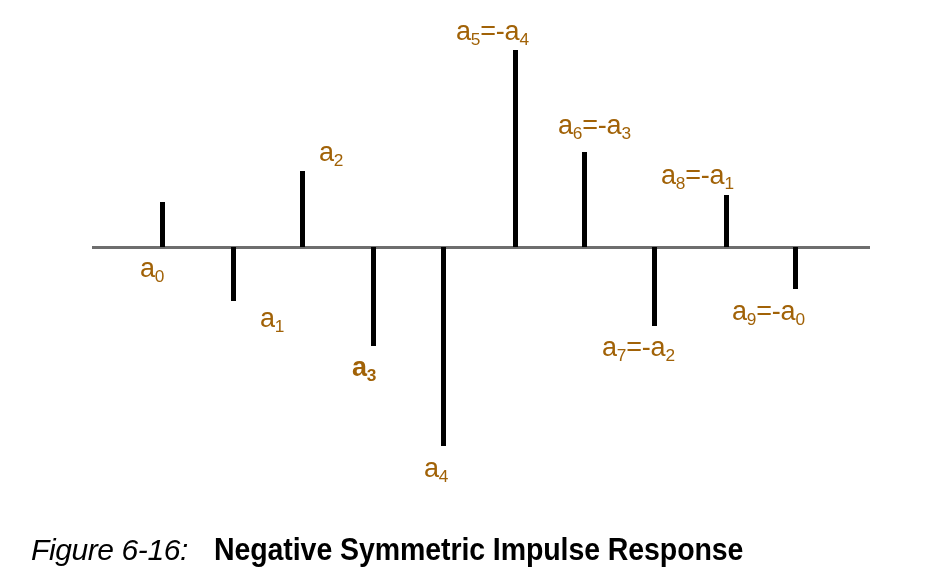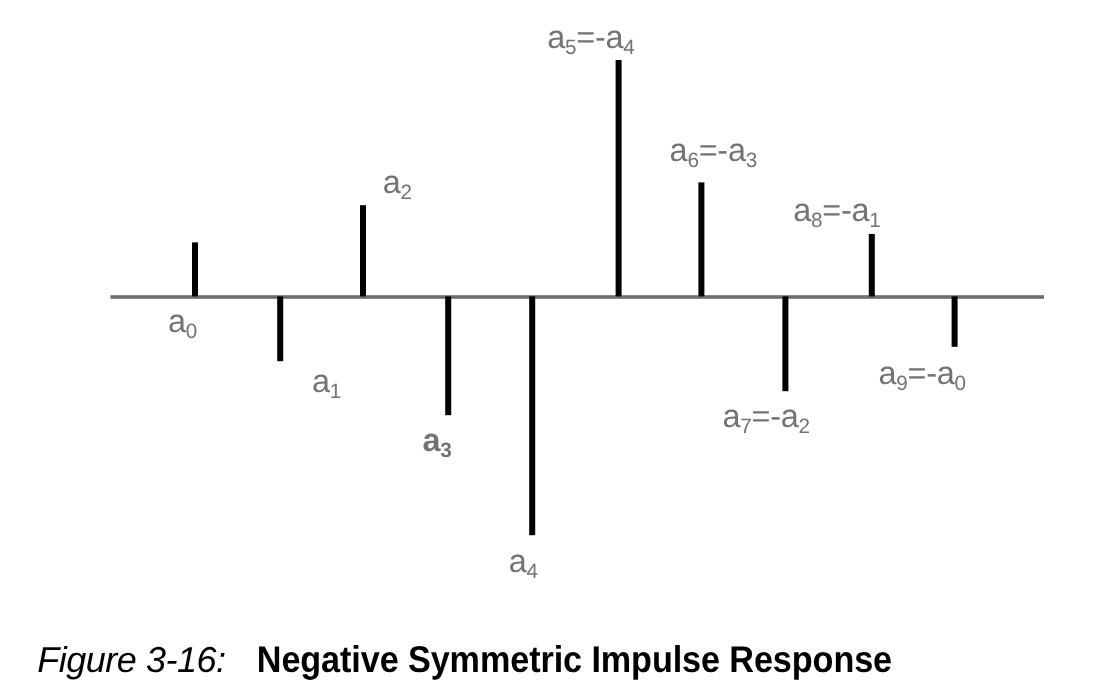--- a/index.html
+++ b/index.html
@@ -38,21 +38,21 @@
     position: absolute;
     width: 5px;
     background: #000000;
   }
   .stem-label {
     position: absolute;
     white-space: nowrap;
     font-family: "Liberation Sans", sans-serif;
     font-size: 27px;
     line-height: 1;
-    color: #737373;
+    color: #a16207;
     letter-spacing: -0.2px;
   }
   .stem-label sub {
     font-size: 0.64em;
     vertical-align: baseline;
     position: relative;
     top: 0.30em;
     letter-spacing: -0.2px;
   }
   .caption {
@@ -111,17 +111,17 @@
         <div class="stem-label" style="left: 424px; top: 455px;">a<sub>4</sub></div>
         <div class="stem-label" style="left: 456px; top: 18px;">a<sub>5</sub>=-a<sub>4</sub></div>
         <div class="stem-label" style="left: 558px; top: 112px;">a<sub>6</sub>=-a<sub>3</sub></div>
         <div class="stem-label" style="left: 602px; top: 334px;">a<sub>7</sub>=-a<sub>2</sub></div>
         <div class="stem-label" style="left: 661px; top: 162px;">a<sub>8</sub>=-a<sub>1</sub></div>
         <div class="stem-label" style="left: 732px; top: 298px;">a<sub>9</sub>=-a<sub>0</sub></div>
       </div>
   </div>
 
   <div class="caption">
-    <span class="caption-number">Figure 3-16:</span>
+    <span class="caption-number">Figure 6-16:</span>
     <span class="caption-title">Negative Symmetric Impulse Response</span>
   </div>
 
 </div>
 
 </body></html>

